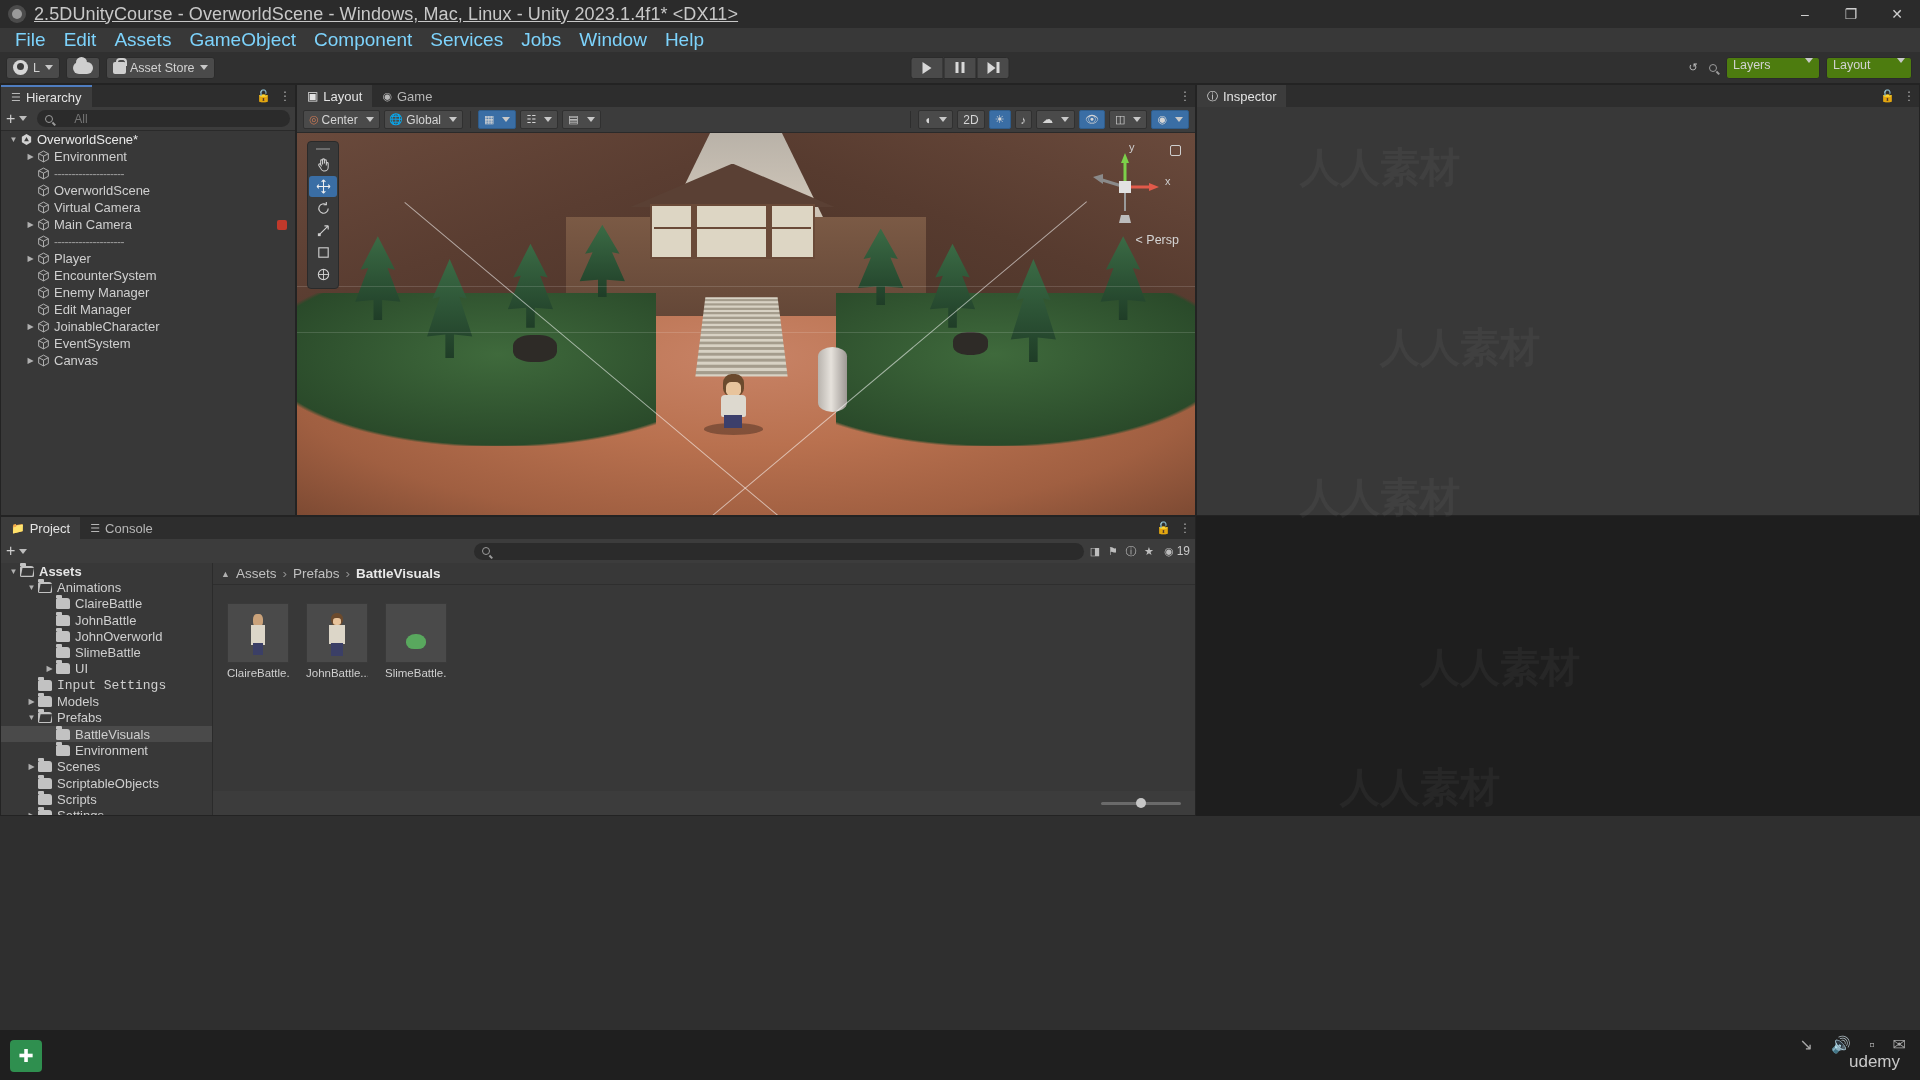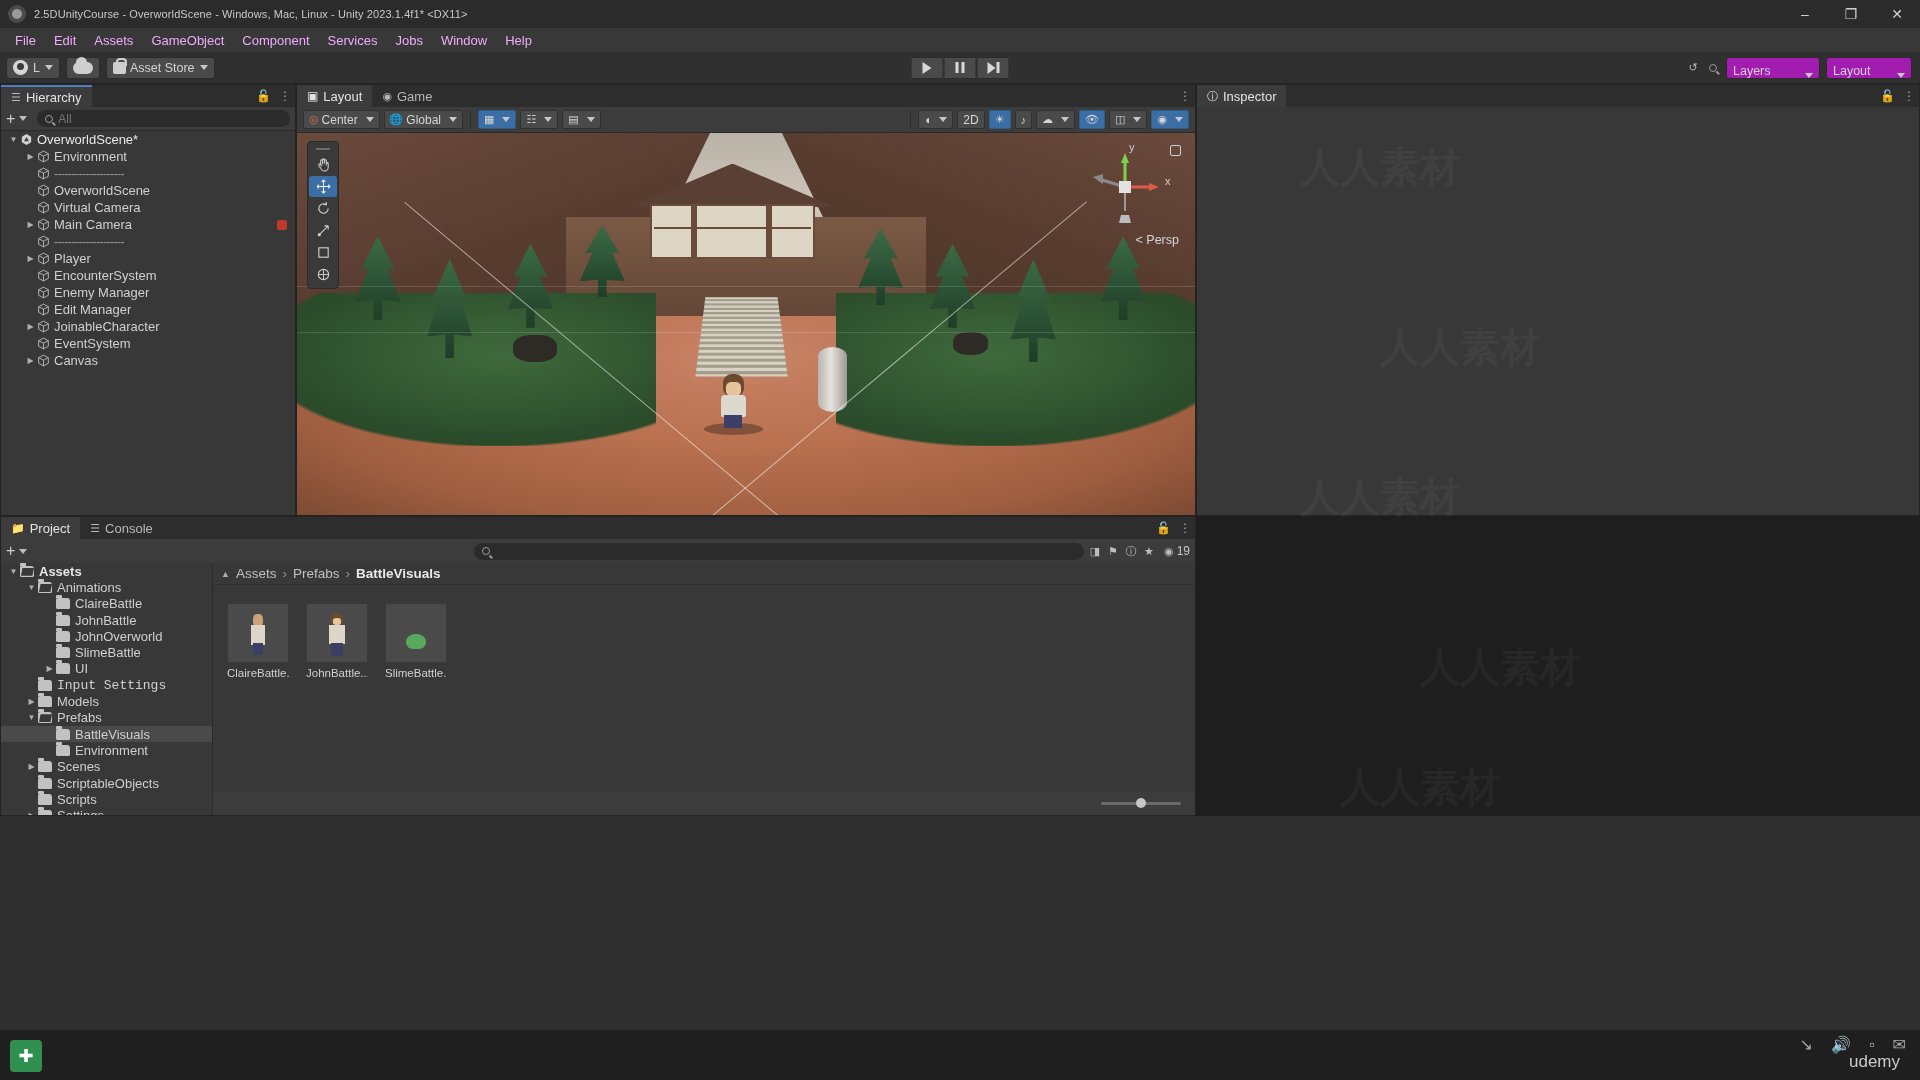--- a/index.html
+++ b/index.html
@@ -7,29 +7,29 @@
     font-family:"Liberation Sans", sans-serif; -webkit-font-smoothing:antialiased; }
   body { position:relative; }
 
   
   #titlebar { position:absolute; left:0; top:0; width:1920px; height:28px;
     background:#2b2b2b; display:flex; align-items:center; }
   #title-icon { width:18px; height:18px; margin-left:8px; border-radius:50%;
     background:#4b4b4b; position:relative; }
   #title-icon:before { content:""; position:absolute; left:4px; top:4px; width:10px; height:10px;
     border-radius:50%; background:#9a9a9a; }
-  #title-text { margin-left:8px; font-size:11px; color:#c8c8c8; letter-spacing:.1px; }
+  #title-text { margin-left:8px; font-size:18px; color:#c8c8c8; letter-spacing:.1px;text-decoration:underline; }
   .win-btns { margin-left:auto; display:flex; height:28px; }
   .win-btn { width:46px; height:28px; display:flex; align-items:center; justify-content:center;
     color:#cfcfcf; font-size:14px; }
 
   
   #menubar { position:absolute; left:0; top:28px; width:1920px; height:24px;
     background:#383838; display:flex; align-items:center; padding-left:6px; }
-  .menu-item { padding:3px 9px; font-size:13px; color:#f0abfc; }
+  .menu-item { padding:3px 9px; font-size:19px; color:#7dd3fc; }
 
   
   #toolbar { position:absolute; left:0; top:52px; width:1920px; height:32px;
     background:#303030; display:flex; align-items:center; border-bottom:1px solid #232323; }
   .tb-btn { height:22px; background:#4a4a4a; border:1px solid #2b2b2b; border-radius:3px;
     display:flex; align-items:center; color:#d2d2d2; font-size:12.5px; padding:0 6px; margin-left:6px; }
   .caret { width:0;height:0;border-left:4px solid transparent;border-right:4px solid transparent;
     border-top:5px solid #c8c8c8; margin-left:5px; }
   .circ-icon { width:15px;height:15px;border-radius:50%;background:#d6d6d6;position:relative;}
   .circ-icon:after{content:"";position:absolute;left:4px;top:3px;width:7px;height:7px;border-radius:50%;background:#3c3c3c;}
@@ -43,39 +43,39 @@
     display:flex;align-items:center;justify-content:center; }
   .play-btn:first-child { border-radius:3px 0 0 3px; }
   .play-btn:last-child { border-radius:0 3px 3px 0; }
   .tri { width:0;height:0;border-left:9px solid #d8d8d8;border-top:6px solid transparent;border-bottom:6px solid transparent;}
   .pause-g { display:flex; gap:3px; }
   .pause-g i { width:3px;height:11px;background:#d8d8d8;display:block; }
   .step { display:flex;align-items:center;gap:1px; }
   .step .tri { border-left-width:8px; }
   .step i { width:3px;height:11px;background:#d8d8d8;display:block;}
   #toolbar-right { margin-left:auto; display:flex; align-items:center; padding-right:8px; gap:6px; }
-  .drop-btn { height:22px;background:#a21caf;border:1px solid #2b2b2b;border-radius:3px;
-    display:flex;align-items:flex-end;justify-content:space-between;color:#d2d2d2;font-size:12.5px;padding:0 6px;}
+  .drop-btn { height:22px;background:#4d7c0f;border:1px solid #2b2b2b;border-radius:3px;
+    display:flex;align-items:flex-start;justify-content:space-between;color:#d2d2d2;font-size:12.5px;padding:0 6px;}
 
   
   .panel { position:absolute; background:#383838; border:1px solid #232323; }
   .panel-tabs { height:22px; background:#2d2d2d; display:flex; align-items:flex-end; position:relative; }
   .ptab { height:22px; display:flex; align-items:center; padding:0 10px; font-size:13px;
     color:#b6b6b6; background:#2d2d2d; gap:5px; }
   .ptab.active { background:#3c3c3c; color:#e3e3e3; }
   .ptab.sel-underline { border-top:2px solid #4f7dc0; }
   .tab-tools { position:absolute; right:4px; top:0; height:22px; display:flex; align-items:center; gap:8px; color:#b0b0b0; font-size:12px; }
 
   
   #hierarchy { left:0; top:84px; width:296px; height:432px; }
   #hier-toolbar { height:24px; background:#3c3c3c; display:flex; align-items:center; padding:0 5px; gap:4px; border-bottom:1px solid #2a2a2a;}
   .plus { color:#cfcfcf; font-size:16px; line-height:14px; }
   .mini-caret { width:0;height:0;border-left:4px solid transparent;border-right:4px solid transparent;border-top:5px solid #bdbdbd;}
   .search-box { flex:1; height:17px; background:#2b2b2b; border-radius:9px; display:flex; align-items:center;
-    padding:0 8px; gap:5px; margin-left:6px;}
+    padding:0 8px; gap:21px; margin-left:6px;}
   .search-box input { background:transparent;border:0;outline:0;color:#b9b9b9;font-size:12px;
     font-family:"Liberation Sans",sans-serif; width:100%; }
   .mag { width:8px;height:8px;border:1.5px solid #9b9b9b;border-radius:50%;position:relative;flex:none;}
   .mag:after{content:"";position:absolute;right:-4px;bottom:-3px;width:4px;height:1.5px;background:#9b9b9b;transform:rotate(45deg);}
   #hier-tree { position:absolute; top:46px; left:0; right:0; bottom:0; background:#383838; overflow:hidden; }
   .hrow { height:17px; display:flex; align-items:center; font-size:13px; color:#cfcfcf; padding-left:4px; white-space:nowrap;}
   .hrow.root { color:#e8e8e8; }
   .foldarrow { width:13px; text-align:center; color:#b0b0b0; font-size:8px; flex:none; }
   .cube { width:13px;height:13px; flex:none; margin-right:4px; position:relative; }
   .cube svg { display:block; }

